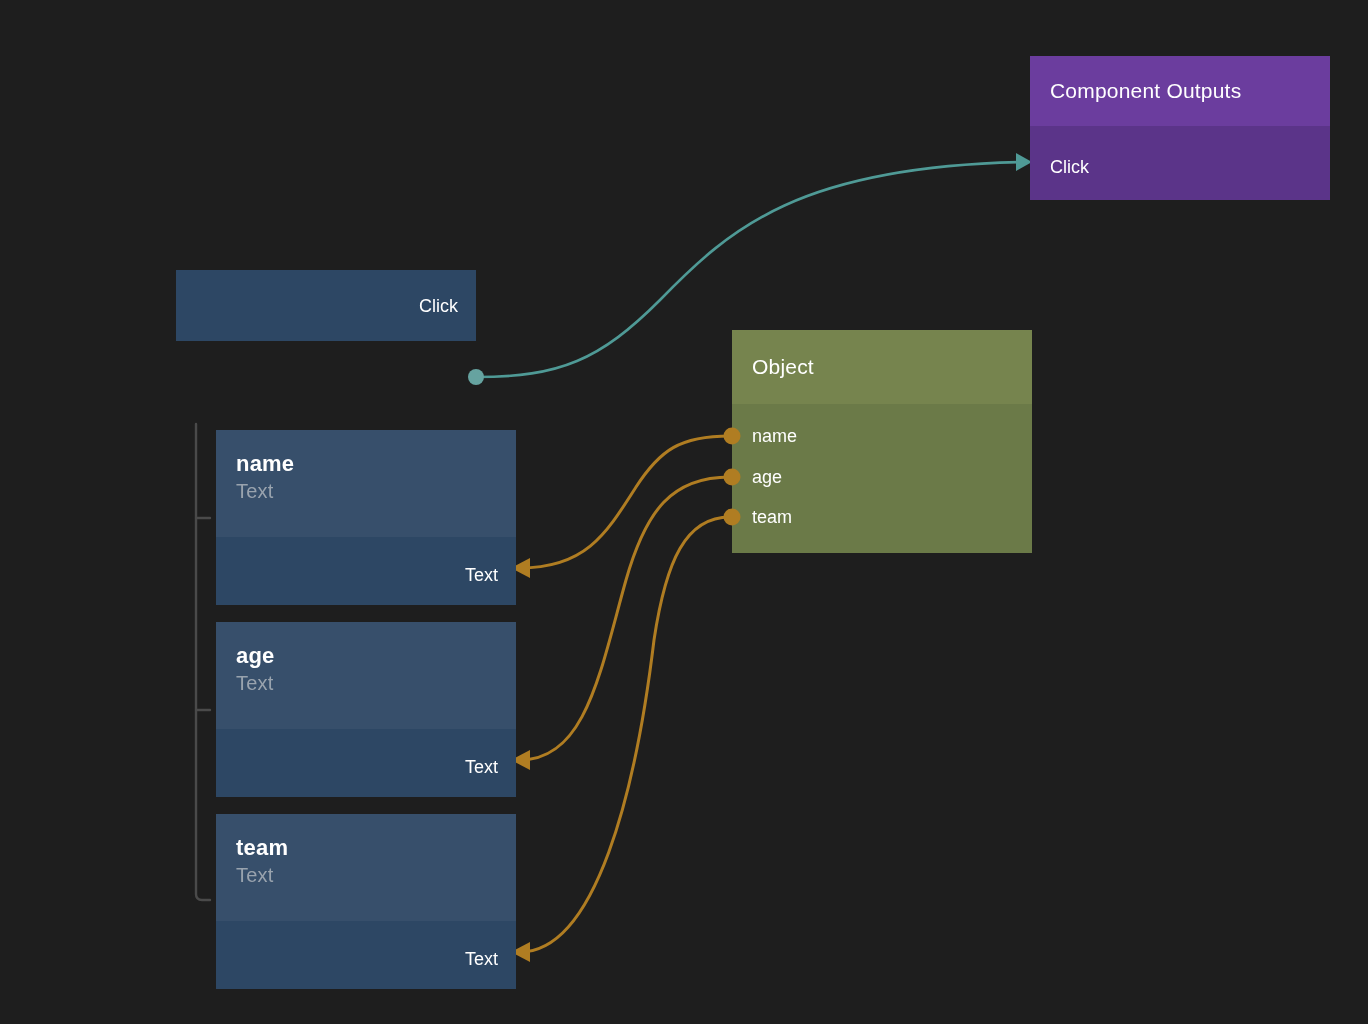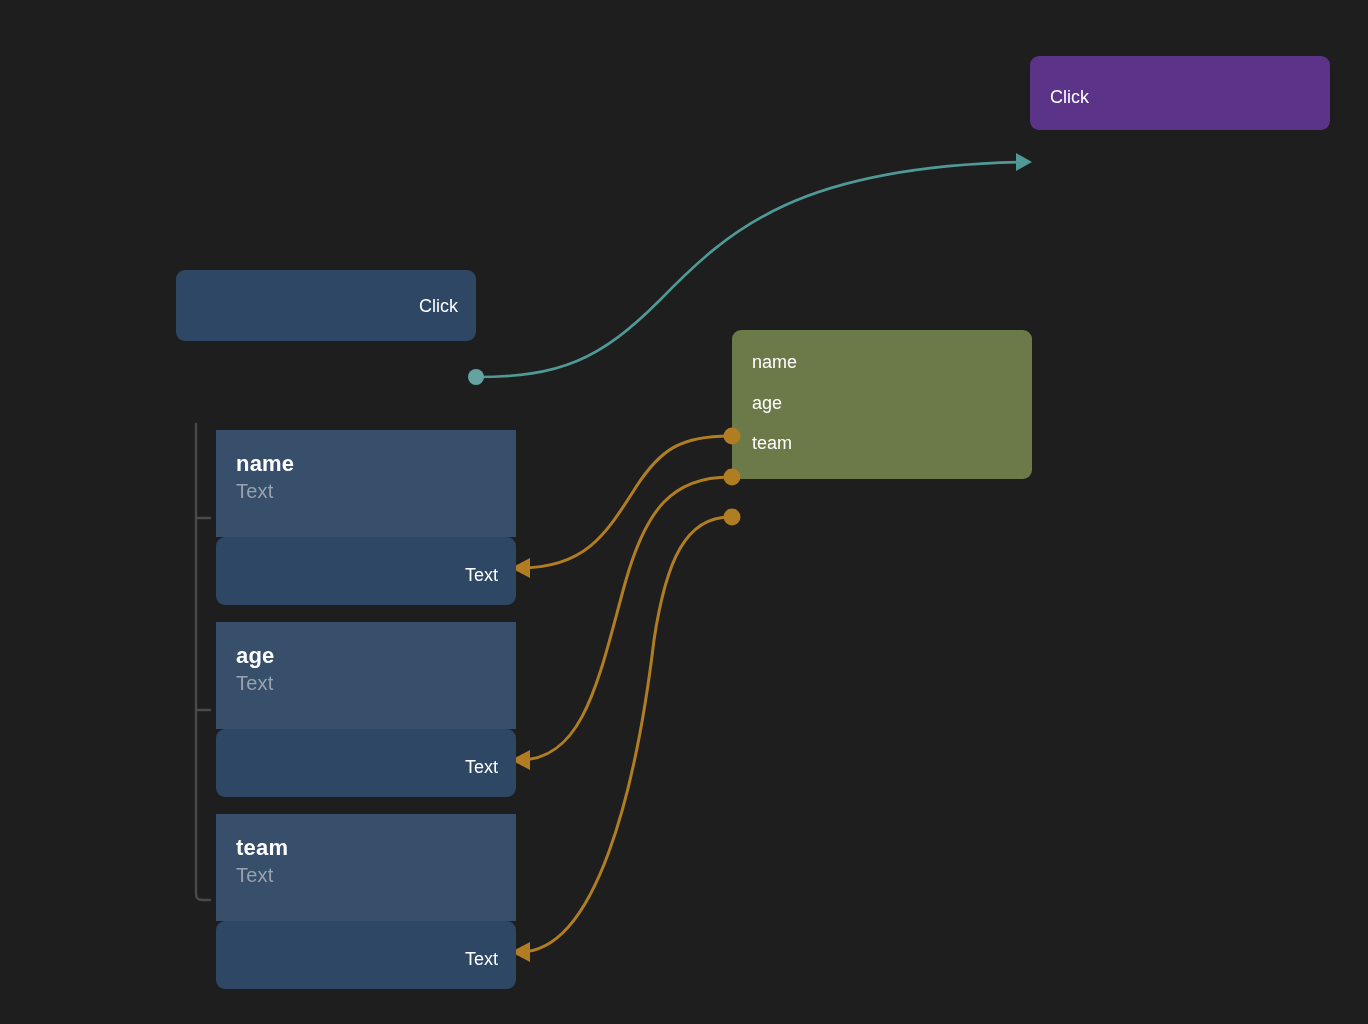--- a/index.html
+++ b/index.html
@@ -47,21 +47,20 @@
     color: #ffffff;
     font-size: 21px;
     font-weight: 400;
     letter-spacing: 0.2px;
     white-space: nowrap;
   }
   .node-body {
     box-sizing: border-box;
     position: relative;
     width: 100%;
-    border-radius: 9px;
   }
 
   
   .node-blue .node-header { background: #374f6b; }
   .node-blue .node-body   { background: #2d4764; }
 
   
   .node-green .node-header { background: #76844e; }
   .node-green .node-body   { background: #6b7a48; }
 
@@ -136,39 +135,41 @@
     <polygon points="511,952 530,942 530,962" fill="#b07d22"></polygon>
   </svg>
 
   <svg id="tree-bracket" style="left:186px; top:414px; width:40px; height:500px;" viewBox="0 0 40 500" width="40" height="500">
     <path d="M 10,10 L 10,480 Q 10,486 16,486 L 24,486" fill="none" stroke="#4a4a4a" stroke-width="2.4" stroke-linecap="round" stroke-linejoin="round"></path>
     <path d="M 10,104 L 24,104" fill="none" stroke="#4a4a4a" stroke-width="2.4" stroke-linecap="round"></path>
     <path d="M 10,296 L 24,296" fill="none" stroke="#4a4a4a" stroke-width="2.4" stroke-linecap="round"></path>
   </svg>
 
   <div class="node node-purple" style="left:1030px; top:56px; width:300px; height:144px;">
+    <div class="node-header" style="height:70px;">Component Outputs</div>
     <div class="node-body" style="height:74px;">
       <div class="port-row in" style="top:30px;">
         <span>Click</span>
       </div>
     </div>
   </div>
 
   <div class="node node-blue" style="left:176px; top:270px; width:300px; height:141px;">
     <div class="node-body" style="height:71px;">
       <div class="port-row out" style="top:25px;">
         <span>Click</span>
       </div>
     </div>
   </div>
   <svg style="position:absolute; left:466px; top:367px; width:20px; height:20px;" viewBox="0 0 20 20" width="20" height="20">
     <circle cx="10" cy="10" r="8" fill="#66a3a0"></circle>
   </svg>
 
   <div class="node node-green" style="left:732px; top:330px; width:300px; height:223px;">
+    <div class="node-header" style="height:74px;">Object</div>
     <div class="node-body" style="height:149px;">
       <div class="port-row in" style="top:21px;">
         <span>name</span>
       </div>
       <div class="port-row in" style="top:62px;">
         <span>age</span>
       </div>
       <div class="port-row in" style="top:102px;">
         <span>team</span>
       </div>

